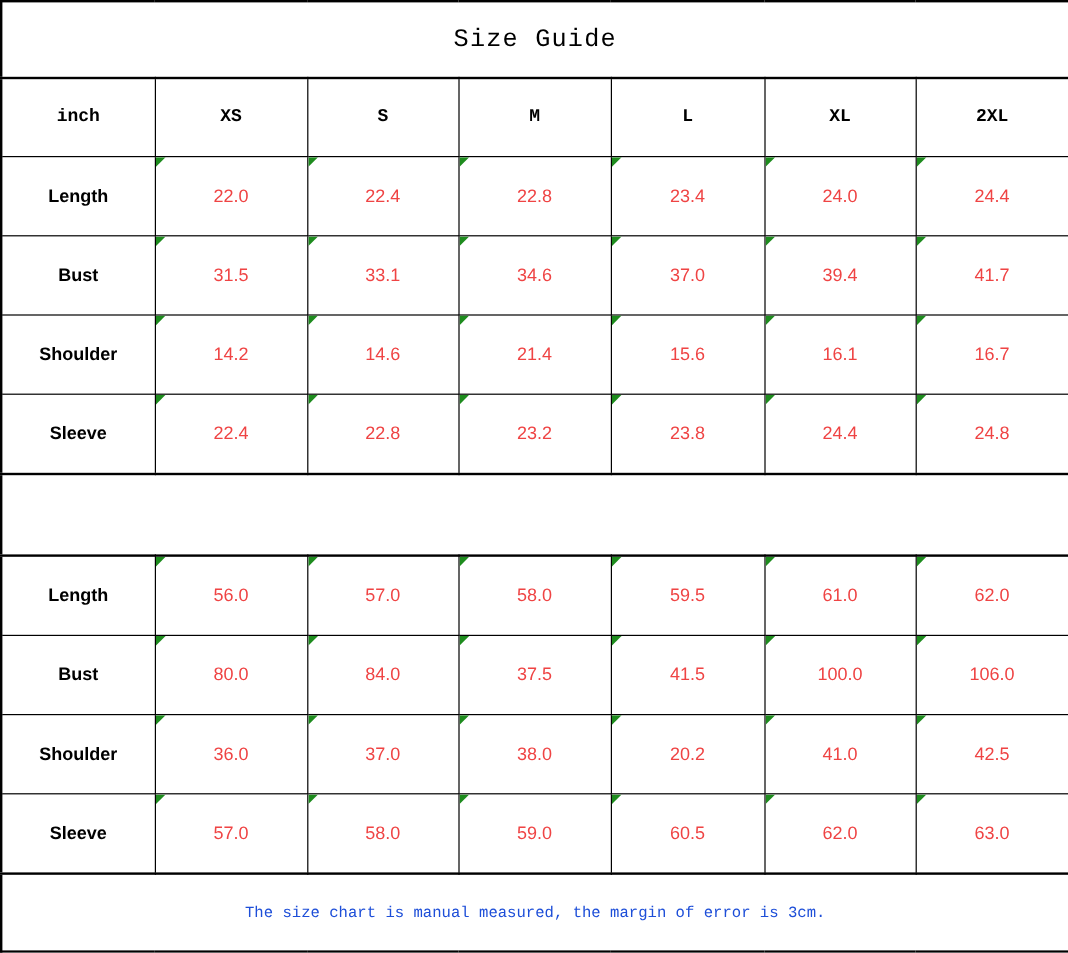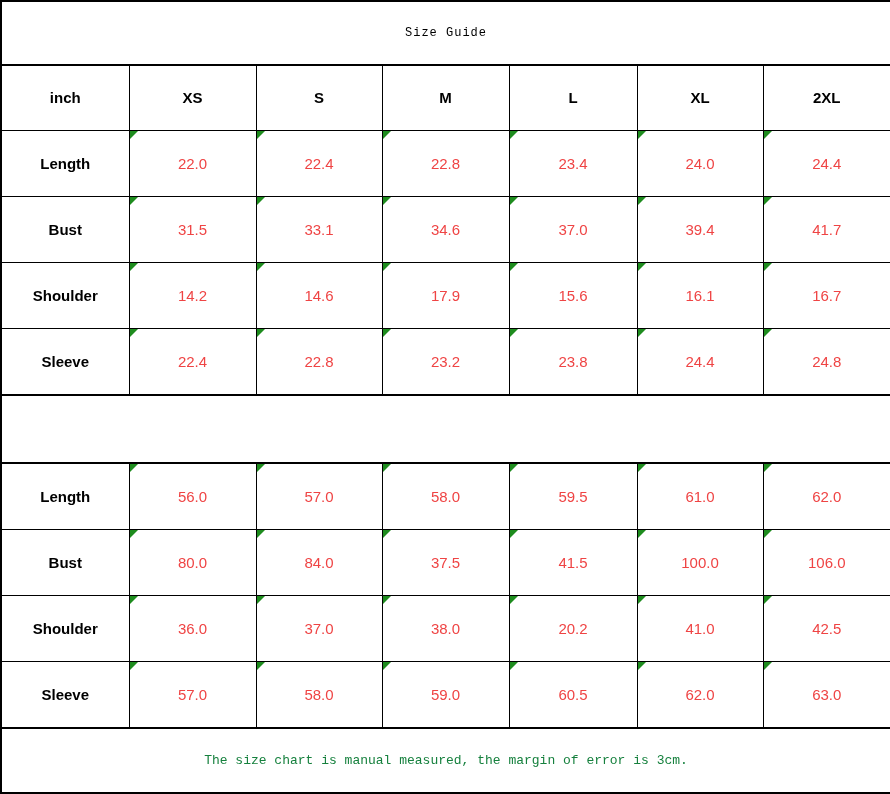--- a/index.html
+++ b/index.html
@@ -20,30 +20,30 @@
   }
   
   td.full{border-left:none;border-right:none;}
   tr.title-row{height:59px;}
   tr.header-row{height:60px;}
   tr.data-row{height:61px;}
   tr.sep-row{height:63px;}
   tr.footer-row{height:60px;}
   .title-cell{
     font-family:"Liberation Mono","DejaVu Sans Mono",monospace;
-    font-size:12px;color:#000;letter-spacing:1px;
+    font-size:21px;color:#000;letter-spacing:1px;
     border-bottom:2px solid #000;
   }
   .sep-cell{border-top:2px solid #000;border-bottom:2px solid #000;}
   .footer-cell{
     font-family:"Liberation Mono","DejaVu Sans Mono",monospace;
-    font-size:13px;color:#15803d;
+    font-size:13px;color:#1d4ed8;
     border-top:2px solid #000;
   }
-  .hdr{font-weight:bold;font-size:15px;color:#000;}
+  .hdr{font-weight:bold;font-size:15px;color:#000;font-family:Liberation Mono, monospace;}
   .rowlbl{font-weight:bold;font-size:15px;color:#000;}
   td.val{position:relative;font-size:15px;color:#ef4444;}
   .tri{
     position:absolute;top:0;left:0;
     width:0;height:0;display:block;
     border-top:8px solid #1e8c1e;
     border-right:8px solid transparent;
   }
 </style>
 </head>
@@ -92,21 +92,21 @@
     <td class="val"><i class="tri"></i><span>34.6</span></td>
     <td class="val"><i class="tri"></i><span>37.0</span></td>
     <td class="val"><i class="tri"></i><span>39.4</span></td>
     <td class="val"><i class="tri"></i><span>41.7</span></td>
   </tr>
 
   <tr class="data-row">
     <td class="rowlbl">Shoulder</td>
     <td class="val"><i class="tri"></i><span>14.2</span></td>
     <td class="val"><i class="tri"></i><span>14.6</span></td>
-    <td class="val"><i class="tri"></i><span>17.9</span></td>
+    <td class="val"><i class="tri"></i><span>21.4</span></td>
     <td class="val"><i class="tri"></i><span>15.6</span></td>
     <td class="val"><i class="tri"></i><span>16.1</span></td>
     <td class="val"><i class="tri"></i><span>16.7</span></td>
   </tr>
 
   <tr class="data-row">
     <td class="rowlbl">Sleeve</td>
     <td class="val"><i class="tri"></i><span>22.4</span></td>
     <td class="val"><i class="tri"></i><span>22.8</span></td>
     <td class="val"><i class="tri"></i><span>23.2</span></td>

